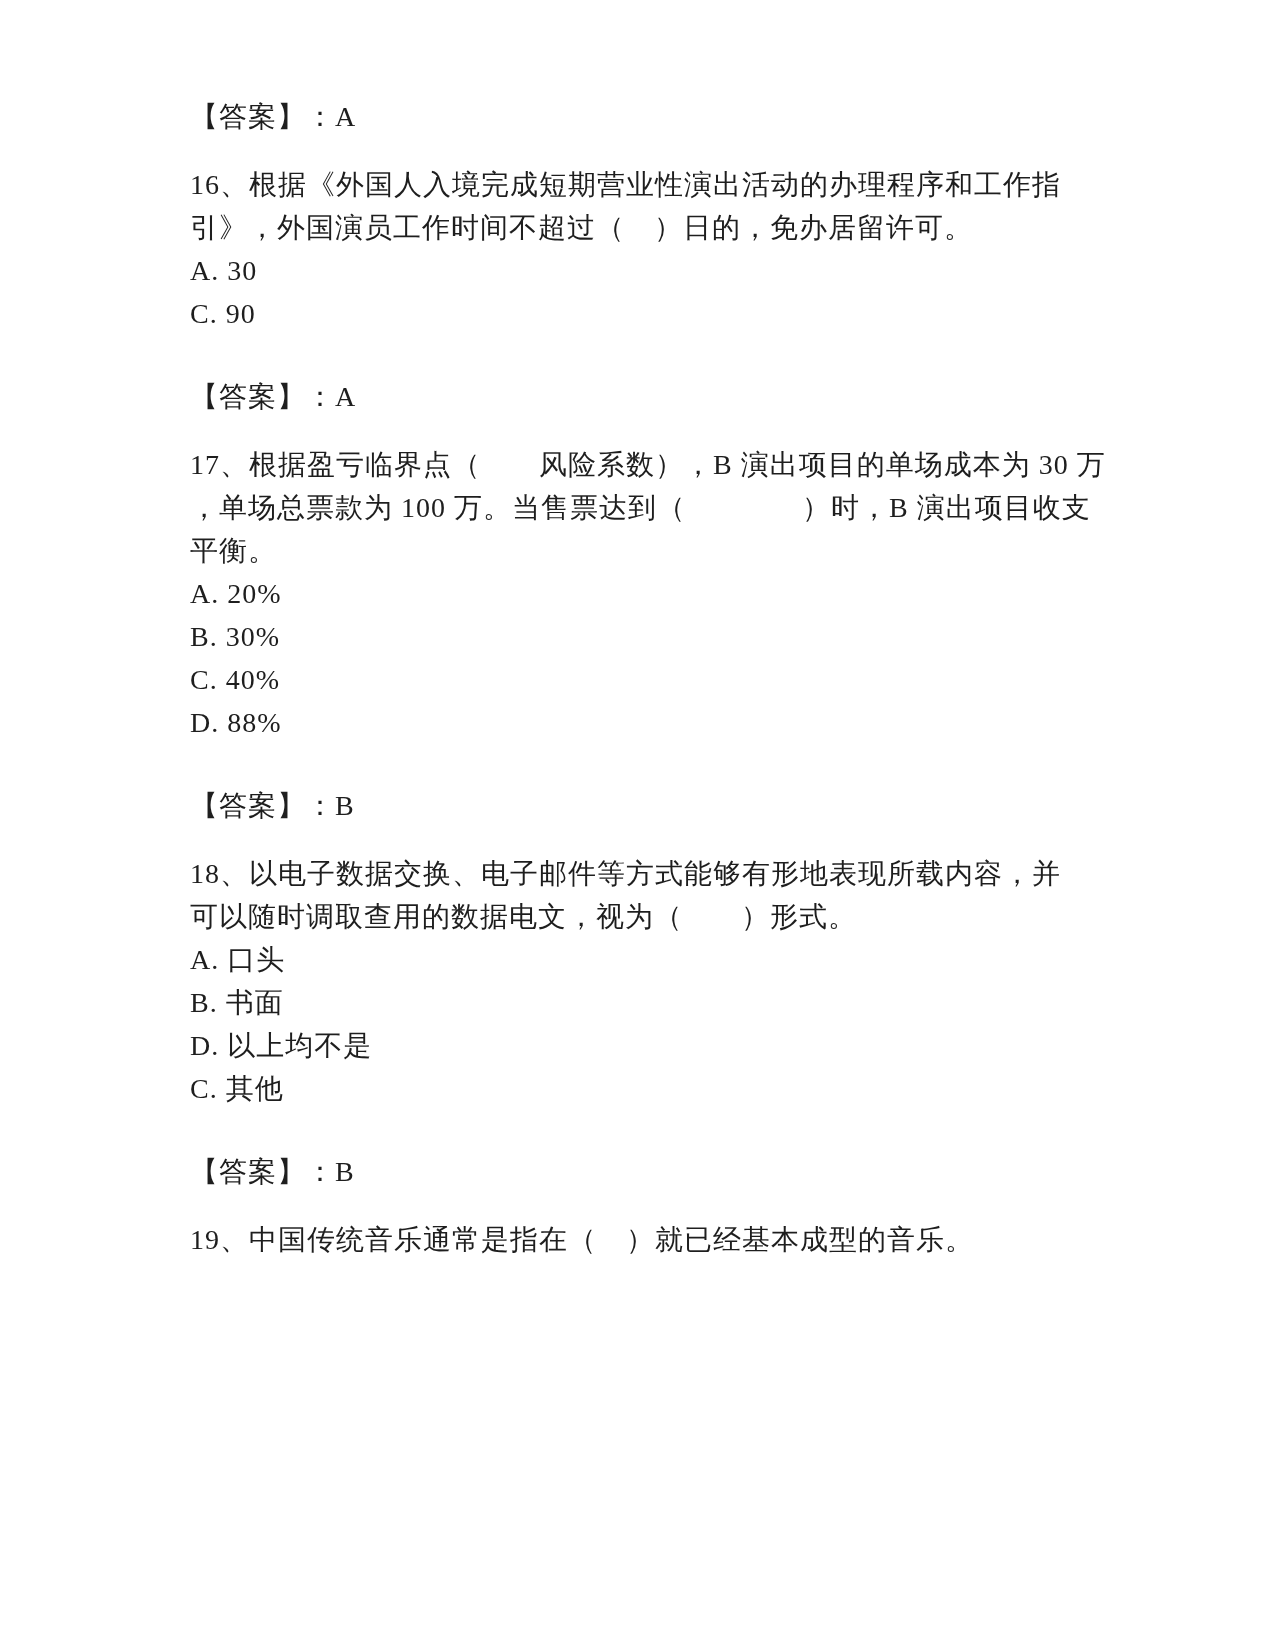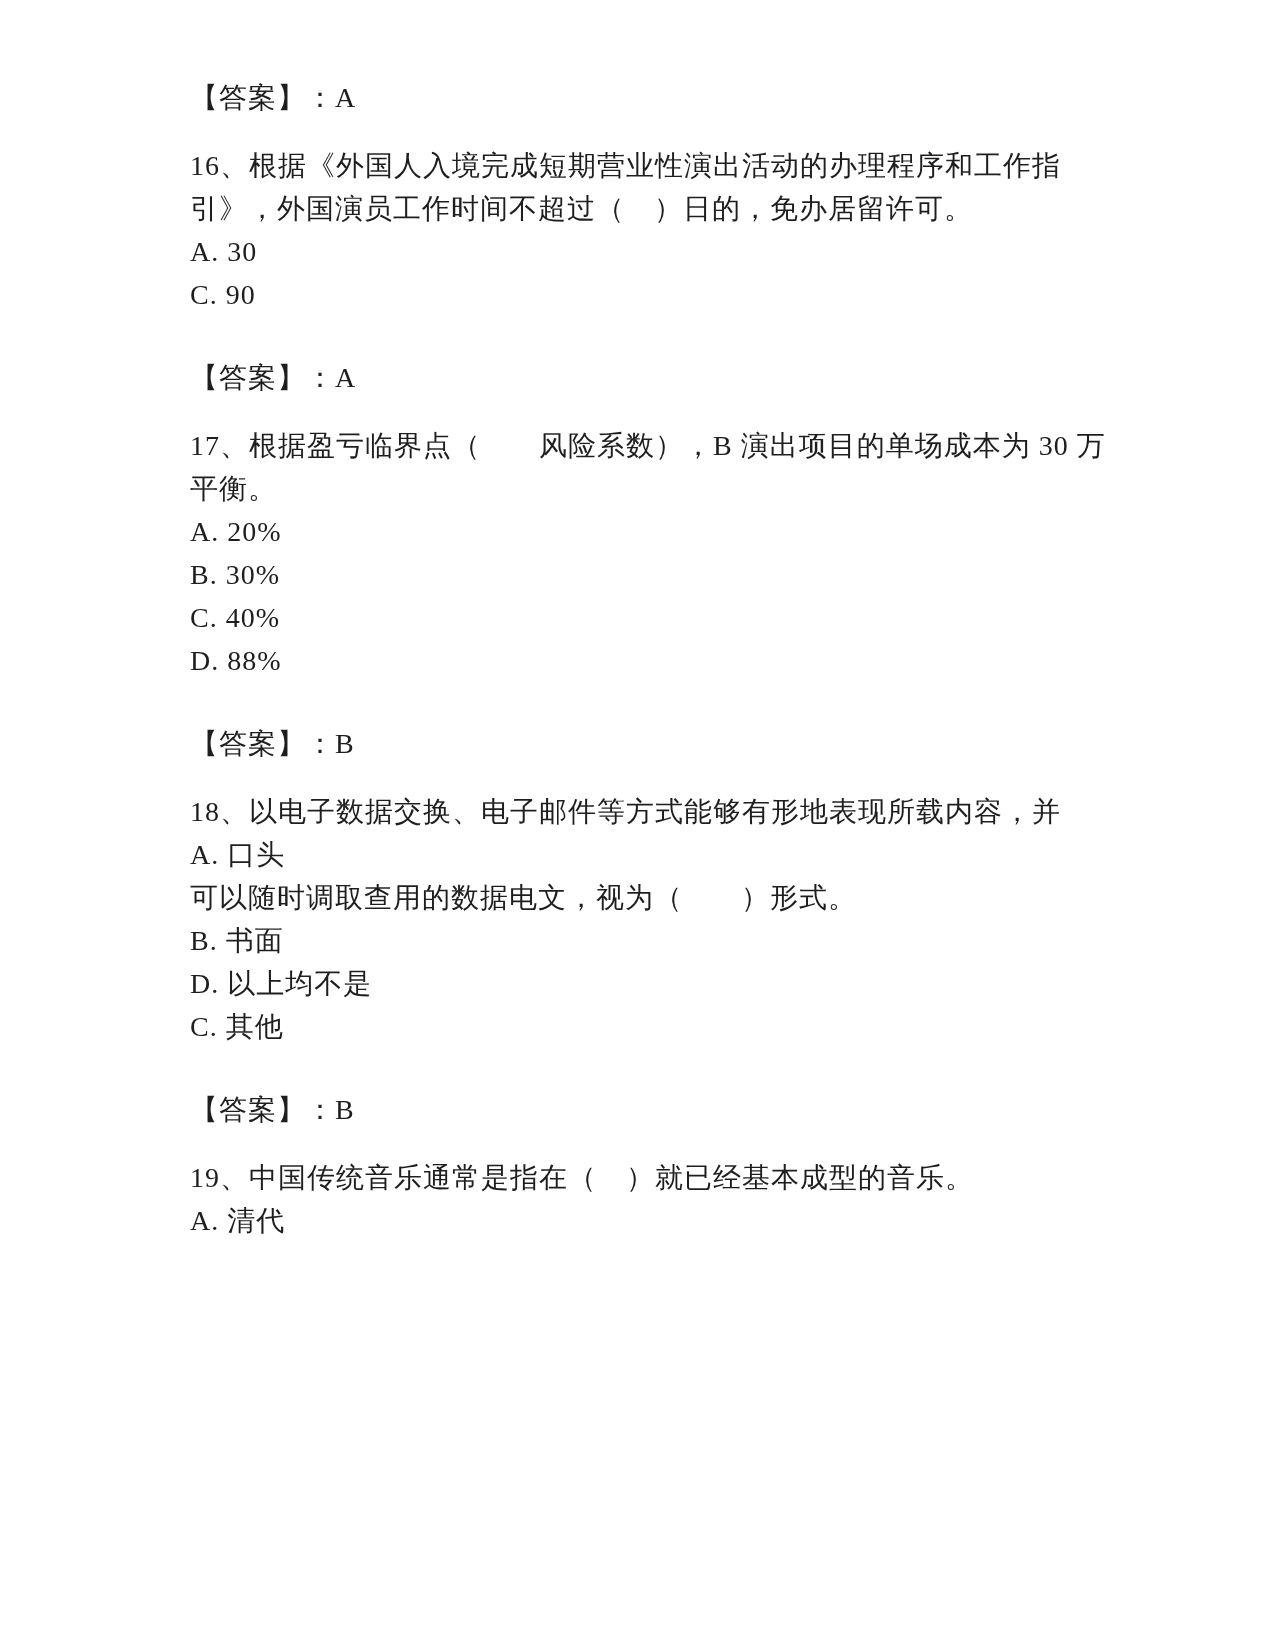--- a/index.html
+++ b/index.html
@@ -5,21 +5,21 @@
   html, body {
     margin: 0;
     padding: 0;
     background: #ffffff;
   }
   .page {
     position: relative;
     width: 1275px;
     height: 1254px;
     box-sizing: border-box;
-    padding: 76px 180px 0 190px;
+    padding: 95px 180px 0 190px;
     background: #ffffff;
     font-family: "Liberation Serif", "DejaVu Serif", serif;
     color: #1e1e1e;
     overflow: hidden;
   }
   .line {
     font-size: 28px;
     line-height: 43px;
     min-height: 43px;
     white-space: pre;
@@ -40,30 +40,31 @@
 
   <div class="line answer-line first">【答案】：A</div>
 
   <div class="line">16、根据《外国人入境完成短期营业性演出活动的办理程序和工作指</div>
   <div class="line">引》，外国演员工作时间不超过（　）日的，免办居留许可。</div>
   <div class="line">A. 30</div>
   <div class="line">C. 90</div>
   <div class="line answer-line">【答案】：A</div>
 
   <div class="line">17、根据盈亏临界点（　　风险系数），B 演出项目的单场成本为 30 万</div>
+  <div class="line">，单场总票款为 100 万。当售票达到（　　　　）时，B 演出项目收支</div>
   <div class="line">平衡。</div>
   <div class="line">A. 20%</div>
   <div class="line">B. 30%</div>
   <div class="line">C. 40%</div>
   <div class="line">D. 88%</div>
   <div class="line answer-line">【答案】：B</div>
 
   <div class="line">18、以电子数据交换、电子邮件等方式能够有形地表现所载内容，并</div>
+  <div class="line">可以随时调取查用的数据电文，视为（　　）形式。</div>
   <div class="line">A. 口头</div>
-  <div class="line">可以随时调取查用的数据电文，视为（　　）形式。</div>
   <div class="line">B. 书面</div>
   <div class="line">D. 以上均不是</div>
   <div class="line">C. 其他</div>
   <div class="line answer-line">【答案】：B</div>
 
   <div class="line">19、中国传统音乐通常是指在（　）就已经基本成型的音乐。</div>
   <div class="line">A. 清代</div>
 
 </div>
 

